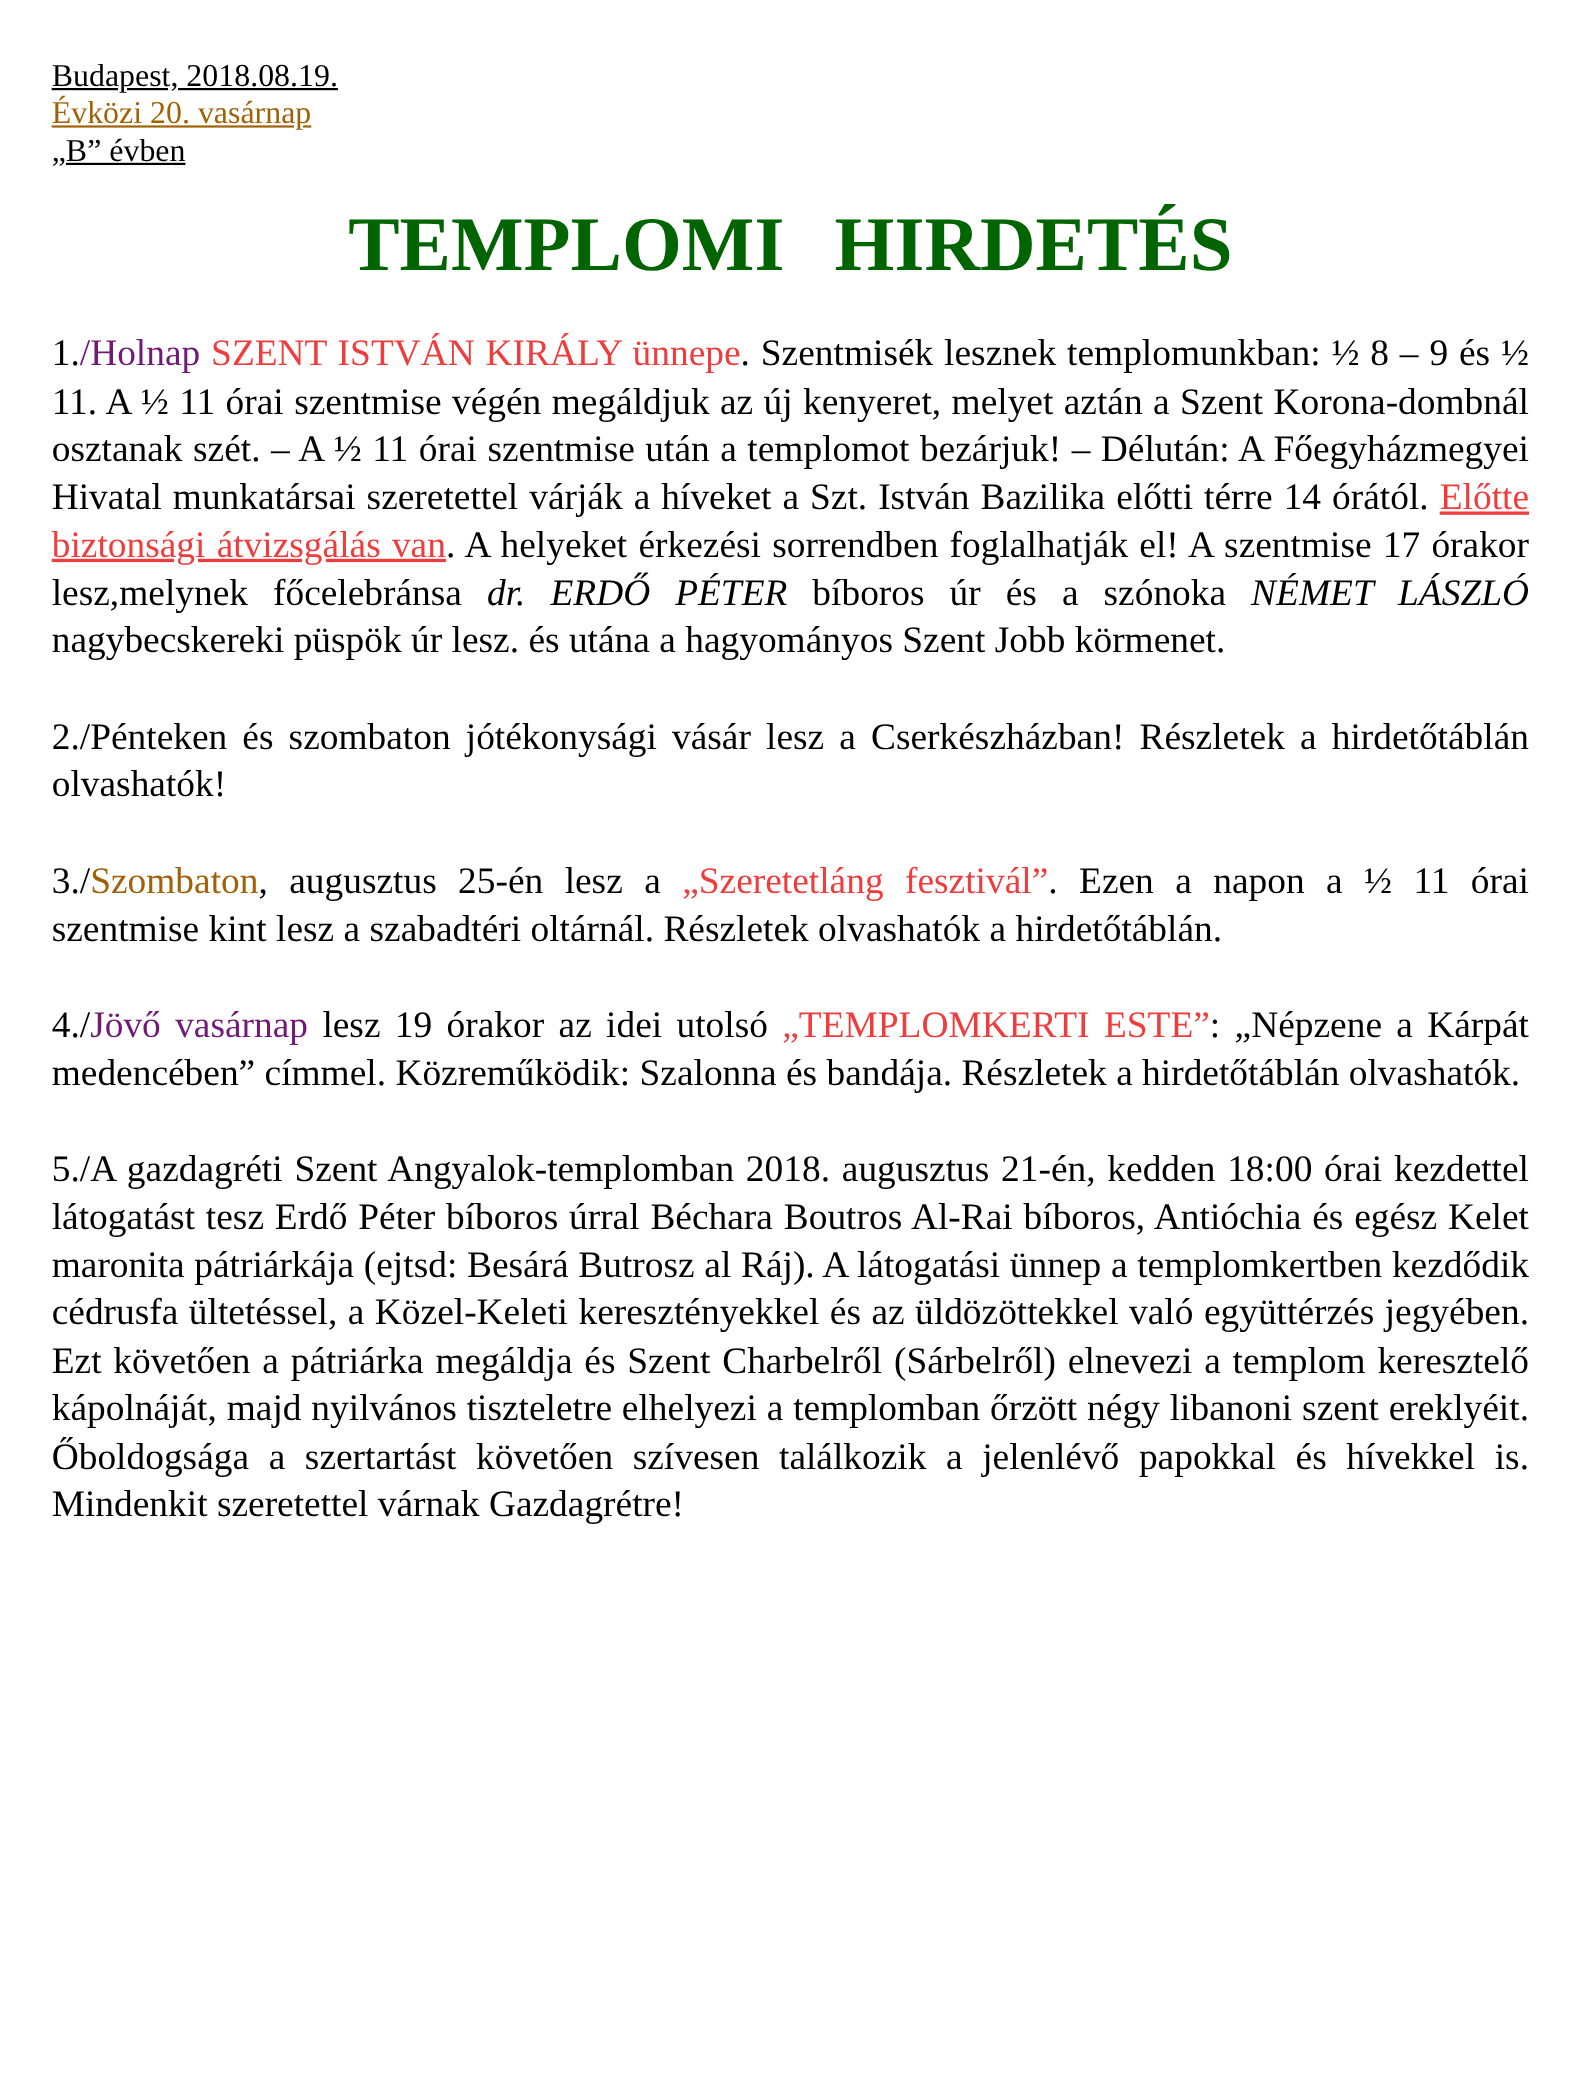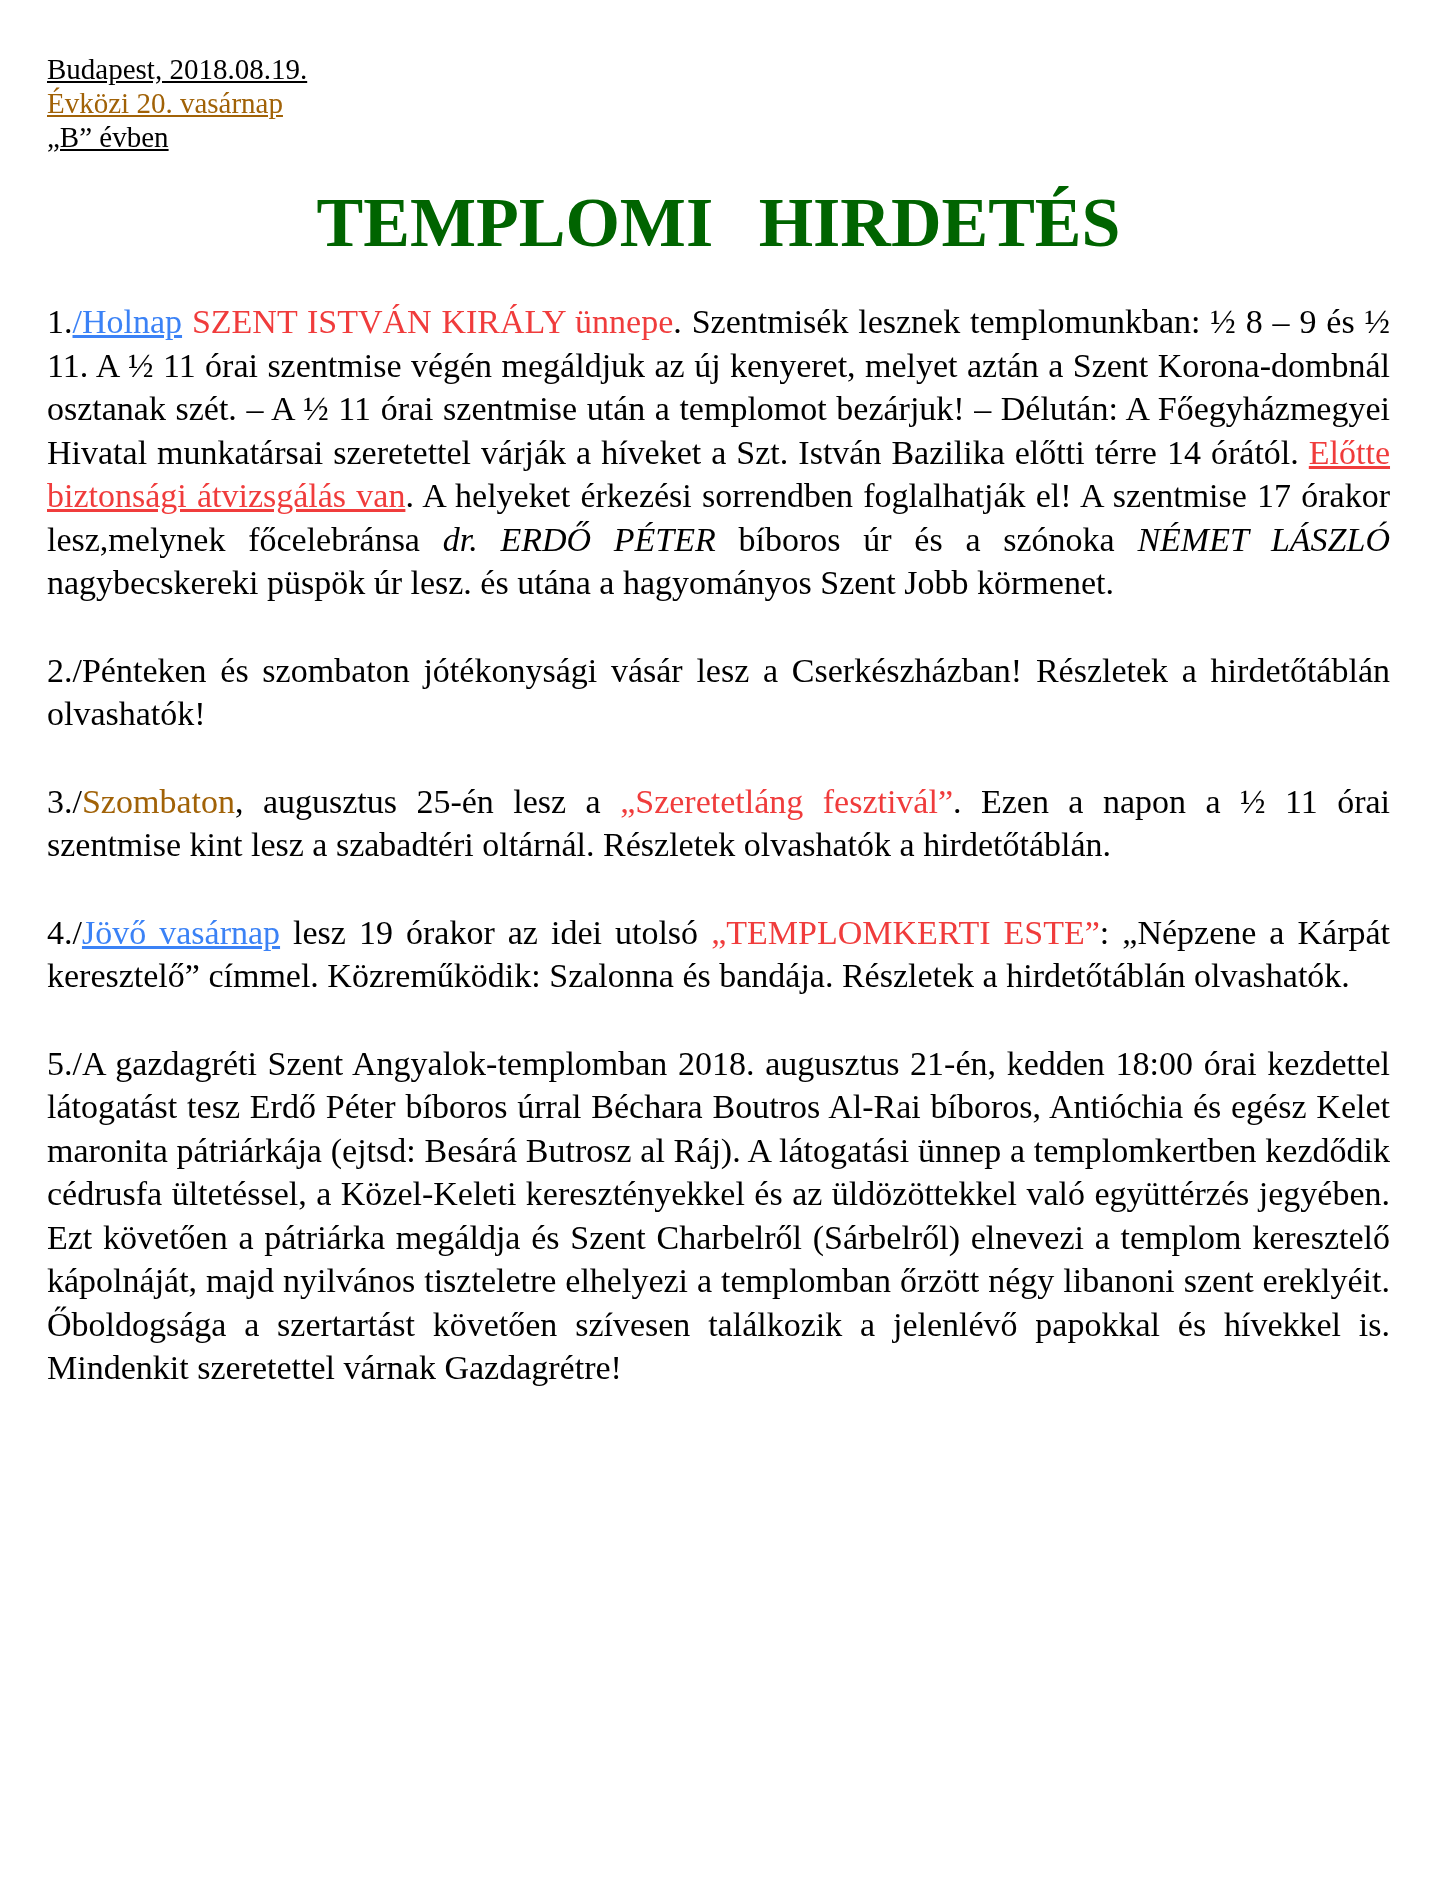--- a/index.html
+++ b/index.html
@@ -2,21 +2,21 @@
 <html><head>
 <meta charset="utf-8">
 <style>
   html, body { margin: 0; padding: 0; background: #ffffff; }
   body { width: 1442px; height: 1896px; position: relative; overflow: hidden;
          font-family: "Liberation Serif", "DejaVu Serif", serif; color: #000; }
   .page { position: absolute; left: 47px; top: 0; width: 1343px; }
   .hdr { font-size: 29px; line-height: 34px; text-decoration: underline; }
   .hdr1 { margin-top: 52px; }
   .green-dark { color: #a16207; }
-  .green { color: #3b82f6; text-decoration: underline; }
+  .green { color: #701a75; }
   .red { color: #f03c3c; }
   .title { text-align: center; font-weight: bold; color: #006400;
            font-size: 70px; line-height: 110px; margin-top: 14px; margin-bottom: 22px;
            word-spacing: 28px; }
   .para { font-size: 34px; line-height: 43.5px; text-align: justify; margin: 0 0 44px 0; }
   .b { font-weight: normal; }
   .i { font-style: italic; }
   .u { text-decoration: underline; }
 </style>
 </head>
@@ -28,16 +28,16 @@
   <div class="hdr">„B” évben</div>
 
   <div class="title">TEMPLOMI  HIRDETÉS</div>
 
   <p class="para"><span>1.</span><span class="green">/Holnap</span><span class="red b"> SZENT ISTVÁN KIRÁLY</span><span class="red"> ünnepe</span><span>. Szentmisék lesznek templomunkban: ½ 8 – 9 és ½ 11. A ½ 11 órai szentmise végén megáldjuk az új kenyeret, melyet aztán a Szent Korona-dombnál osztanak szét. – </span><span class="b">A ½ 11 órai szentmise után a templomot bezárjuk! – </span><span>Délután: A Főegyházmegyei Hivatal munkatársai szeretettel várják a híveket a Szt. István Bazilika előtti térre </span><span class="b">14 órától</span><span>. </span><span class="red b u">Előtte biztonsági átvizsgálás van</span><span>. </span><span class="b">A helyeket érkezési sorrendben foglalhatják el! A szentmise 17 órakor lesz,melynek főcelebránsa </span><span class="b i">dr. ERDŐ PÉTER</span><span class="b"> bíboros úr és a szónoka </span><span class="b i">NÉMET LÁSZLÓ</span><span class="b"> nagybecskereki püspök úr lesz. és utána a hagyományos Szent Jobb körmenet.</span></p>
 
   <p class="para"><span>2./Pénteken és szombaton jótékonysági vásár lesz a Cserkészházban! Részletek a hirdetőtáblán olvashatók!</span></p>
 
   <p class="para"><span>3./</span><span class="green-dark">Szombaton</span><span>, augusztus 25-én lesz a </span><span class="red">„Szeretetláng fesztivál”</span><span>. Ezen a napon a ½ 11 órai szentmise kint lesz a szabadtéri oltárnál. Részletek olvashatók a hirdetőtáblán.</span></p>
 
-  <p class="para"><span>4./</span><span class="green">Jövő vasárnap</span><span> lesz 19 órakor az idei utolsó </span><span class="red">„TEMPLOMKERTI ESTE”</span><span>: „Népzene a Kárpát keresztelő” címmel. Közreműködik: Szalonna és bandája. Részletek a hirdetőtáblán olvashatók.</span></p>
+  <p class="para"><span>4./</span><span class="green">Jövő vasárnap</span><span> lesz 19 órakor az idei utolsó </span><span class="red">„TEMPLOMKERTI ESTE”</span><span>: „Népzene a Kárpát medencében” címmel. Közreműködik: Szalonna és bandája. Részletek a hirdetőtáblán olvashatók.</span></p>
 
   <p class="para"><span>5./A gazdagréti Szent Angyalok-templomban 2018. augusztus 21-én, kedden 18:00 órai kezdettel látogatást tesz Erdő Péter bíboros úrral </span><span class="b">Béchara Boutros Al-Rai</span><span> bíboros, Antióchia és egész Kelet maronita pátriárkája (ejtsd: Besárá Butrosz al Ráj). A látogatási ünnep a templomkertben kezdődik cédrusfa ültetéssel, a Közel-Keleti keresztényekkel és az üldözöttekkel való együttérzés jegyében. Ezt követően a pátriárka megáldja és Szent Charbelről (Sárbelről) elnevezi a templom keresztelő kápolnáját, majd nyilvános tiszteletre elhelyezi a templomban őrzött négy libanoni szent ereklyéit. Őboldogsága a szertartást követően szívesen találkozik a jelenlévő papokkal és hívekkel is. Mindenkit szeretettel várnak Gazdagrétre!</span></p>
 </div>
 
 </body></html>

